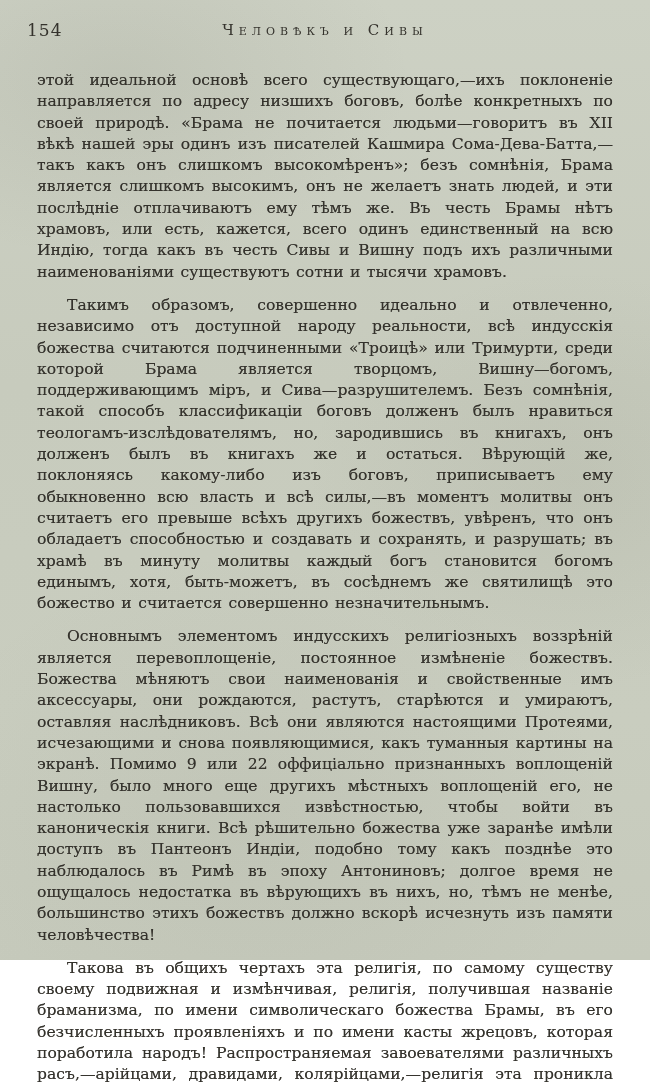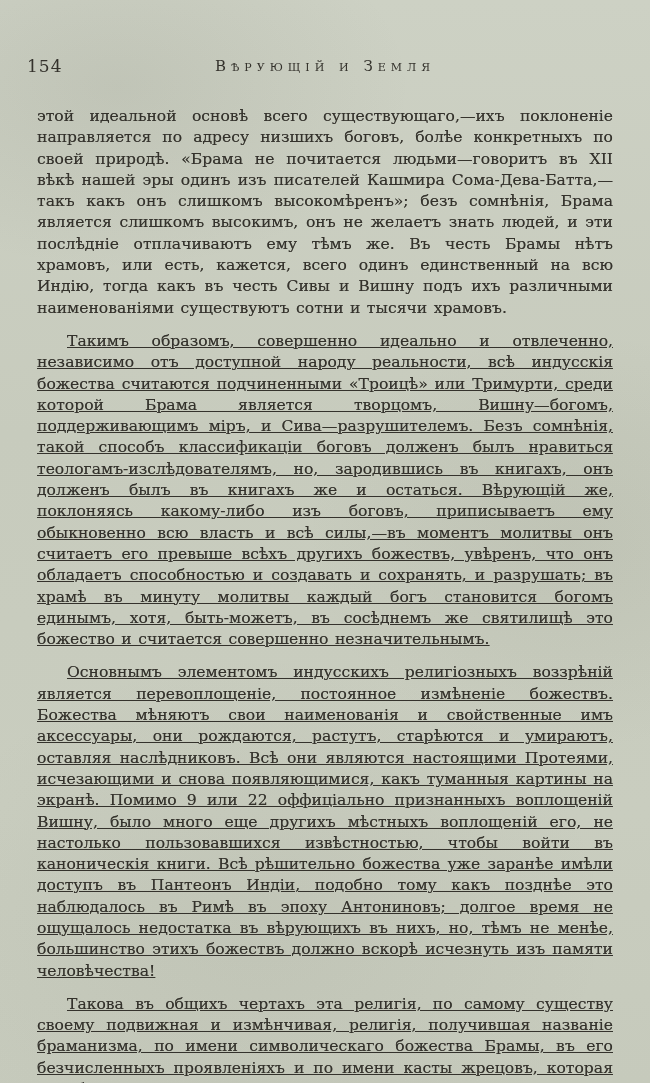--- a/index.html
+++ b/index.html
@@ -8,23 +8,23 @@
   }
   body {
     width: 650px;
     height: 1083px;
     overflow: hidden;
     font-family: "DejaVu Serif", serif;
   }
   .page {
     position: relative;
     width: 650px;
-    height: 1083px;
+    height: 960px;
     box-sizing: border-box;
-    padding: 56px 25px 20px 25px;
+    padding: 20px 25px 20px 25px;
     color: #34322c;
     background:
       radial-gradient(ellipse 420px 260px at 18% 8%, rgba(110,112,98,0.12), transparent 70%),
       radial-gradient(ellipse 380px 300px at 88% 50%, rgba(118,120,104,0.10), transparent 70%),
       radial-gradient(ellipse 500px 380px at 40% 85%, rgba(112,114,100,0.08), transparent 70%),
       linear-gradient(180deg, #cdd1c4 0%, #c7cbbd 40%, #c9cdbf 75%, #c6cabc 100%);
   }
   .header-row {
     position: relative;
     height: 26px;
@@ -54,30 +54,29 @@
     text-align: justify;
     word-spacing: 1.5px;
     text-shadow: 0 0 0.5px rgba(40,38,32,0.55);
   }
   .body-text p {
     margin: 12px;
     padding: 0;
   }
   .body-text p.indent {
     text-indent: 30px;
-    text-decoration: underline;
   }
 </style>
 </head>
 <body>
 
 <div class="page">
   <div class="header-row">
     <span class="page-number">154</span>
-    <span class="running-header">Вѣрующій и Земля</span>
+    <span class="running-header">Человѣкъ и Сивы</span>
   </div>
   <div class="body-text">
     <p>этой идеальной основѣ всего существующаго,—ихъ поклоненіе направляется по адресу низшихъ боговъ, болѣе конкретныхъ по своей природѣ. «Брама не почитается людьми—говоритъ въ XII вѣкѣ нашей эры одинъ изъ писателей Кашмира Сома-Дева-Батта,—такъ какъ онъ слишкомъ высокомѣренъ»; безъ сомнѣнія, Брама является слишкомъ высокимъ, онъ не желаетъ знать людей, и эти послѣдніе отплачиваютъ ему тѣмъ же. Въ честь Брамы нѣтъ храмовъ, или есть, кажется, всего одинъ единственный на всю Индію, тогда какъ въ честь Сивы и Вишну подъ ихъ различными наименованіями существуютъ сотни и тысячи храмовъ.</p>
     <p class="indent">Такимъ образомъ, совершенно идеально и отвлеченно, независимо отъ доступной народу реальности, всѣ индусскія божества считаются подчиненными «Троицѣ» или Тримурти, среди которой Брама является творцомъ, Вишну—богомъ, поддерживающимъ міръ, и Сива—разрушителемъ. Безъ сомнѣнія, такой способъ классификаціи боговъ долженъ былъ нравиться теологамъ-изслѣдователямъ, но, зародившись въ книгахъ, онъ долженъ былъ въ книгахъ же и остаться. Вѣрующій же, поклоняясь какому-либо изъ боговъ, приписываетъ ему обыкновенно всю власть и всѣ силы,—въ моментъ молитвы онъ считаетъ его превыше всѣхъ другихъ божествъ, увѣренъ, что онъ обладаетъ способностью и создавать и сохранять, и разрушать; въ храмѣ въ минуту молитвы каждый богъ становится богомъ единымъ, хотя, быть-можетъ, въ сосѣднемъ же святилищѣ это божество и считается совершенно незначительнымъ.</p>
     <p class="indent">Основнымъ элементомъ индусскихъ религіозныхъ воззрѣній является перевоплощеніе, постоянное измѣненіе божествъ. Божества мѣняютъ свои наименованія и свойственные имъ аксессуары, они рождаются, растутъ, старѣются и умираютъ, оставляя наслѣдниковъ. Всѣ они являются настоящими Протеями, исчезающими и снова появляющимися, какъ туманныя картины на экранѣ. Помимо 9 или 22 оффиціально признанныхъ воплощеній Вишну, было много еще другихъ мѣстныхъ воплощеній его, не настолько пользовавшихся извѣстностью, чтобы войти въ каноническія книги. Всѣ рѣшительно божества уже заранѣе имѣли доступъ въ Пантеонъ Индіи, подобно тому какъ позднѣе это наблюдалось въ Римѣ въ эпоху Антониновъ; долгое время не ощущалось недостатка въ вѣрующихъ въ нихъ, но, тѣмъ не менѣе, большинство этихъ божествъ должно вскорѣ исчезнуть изъ памяти человѣчества!</p>
     <p class="indent">Такова въ общихъ чертахъ эта религія, по самому существу своему подвижная и измѣнчивая, религія, получившая названіе браманизма, по имени символическаго божества Брамы, въ его безчисленныхъ проявленіяхъ и по имени касты жрецовъ, которая поработила народъ! Распространяемая завоевателями различныхъ расъ,—арійцами, дравидами, колярійцами,—религія эта проникла почти во всѣ части полуострова Индіи, за исключеніемъ самыхъ замкнутыхъ горныхъ долинъ или дѣв-</p>
   </div>
 </div>
 
 </body></html>

